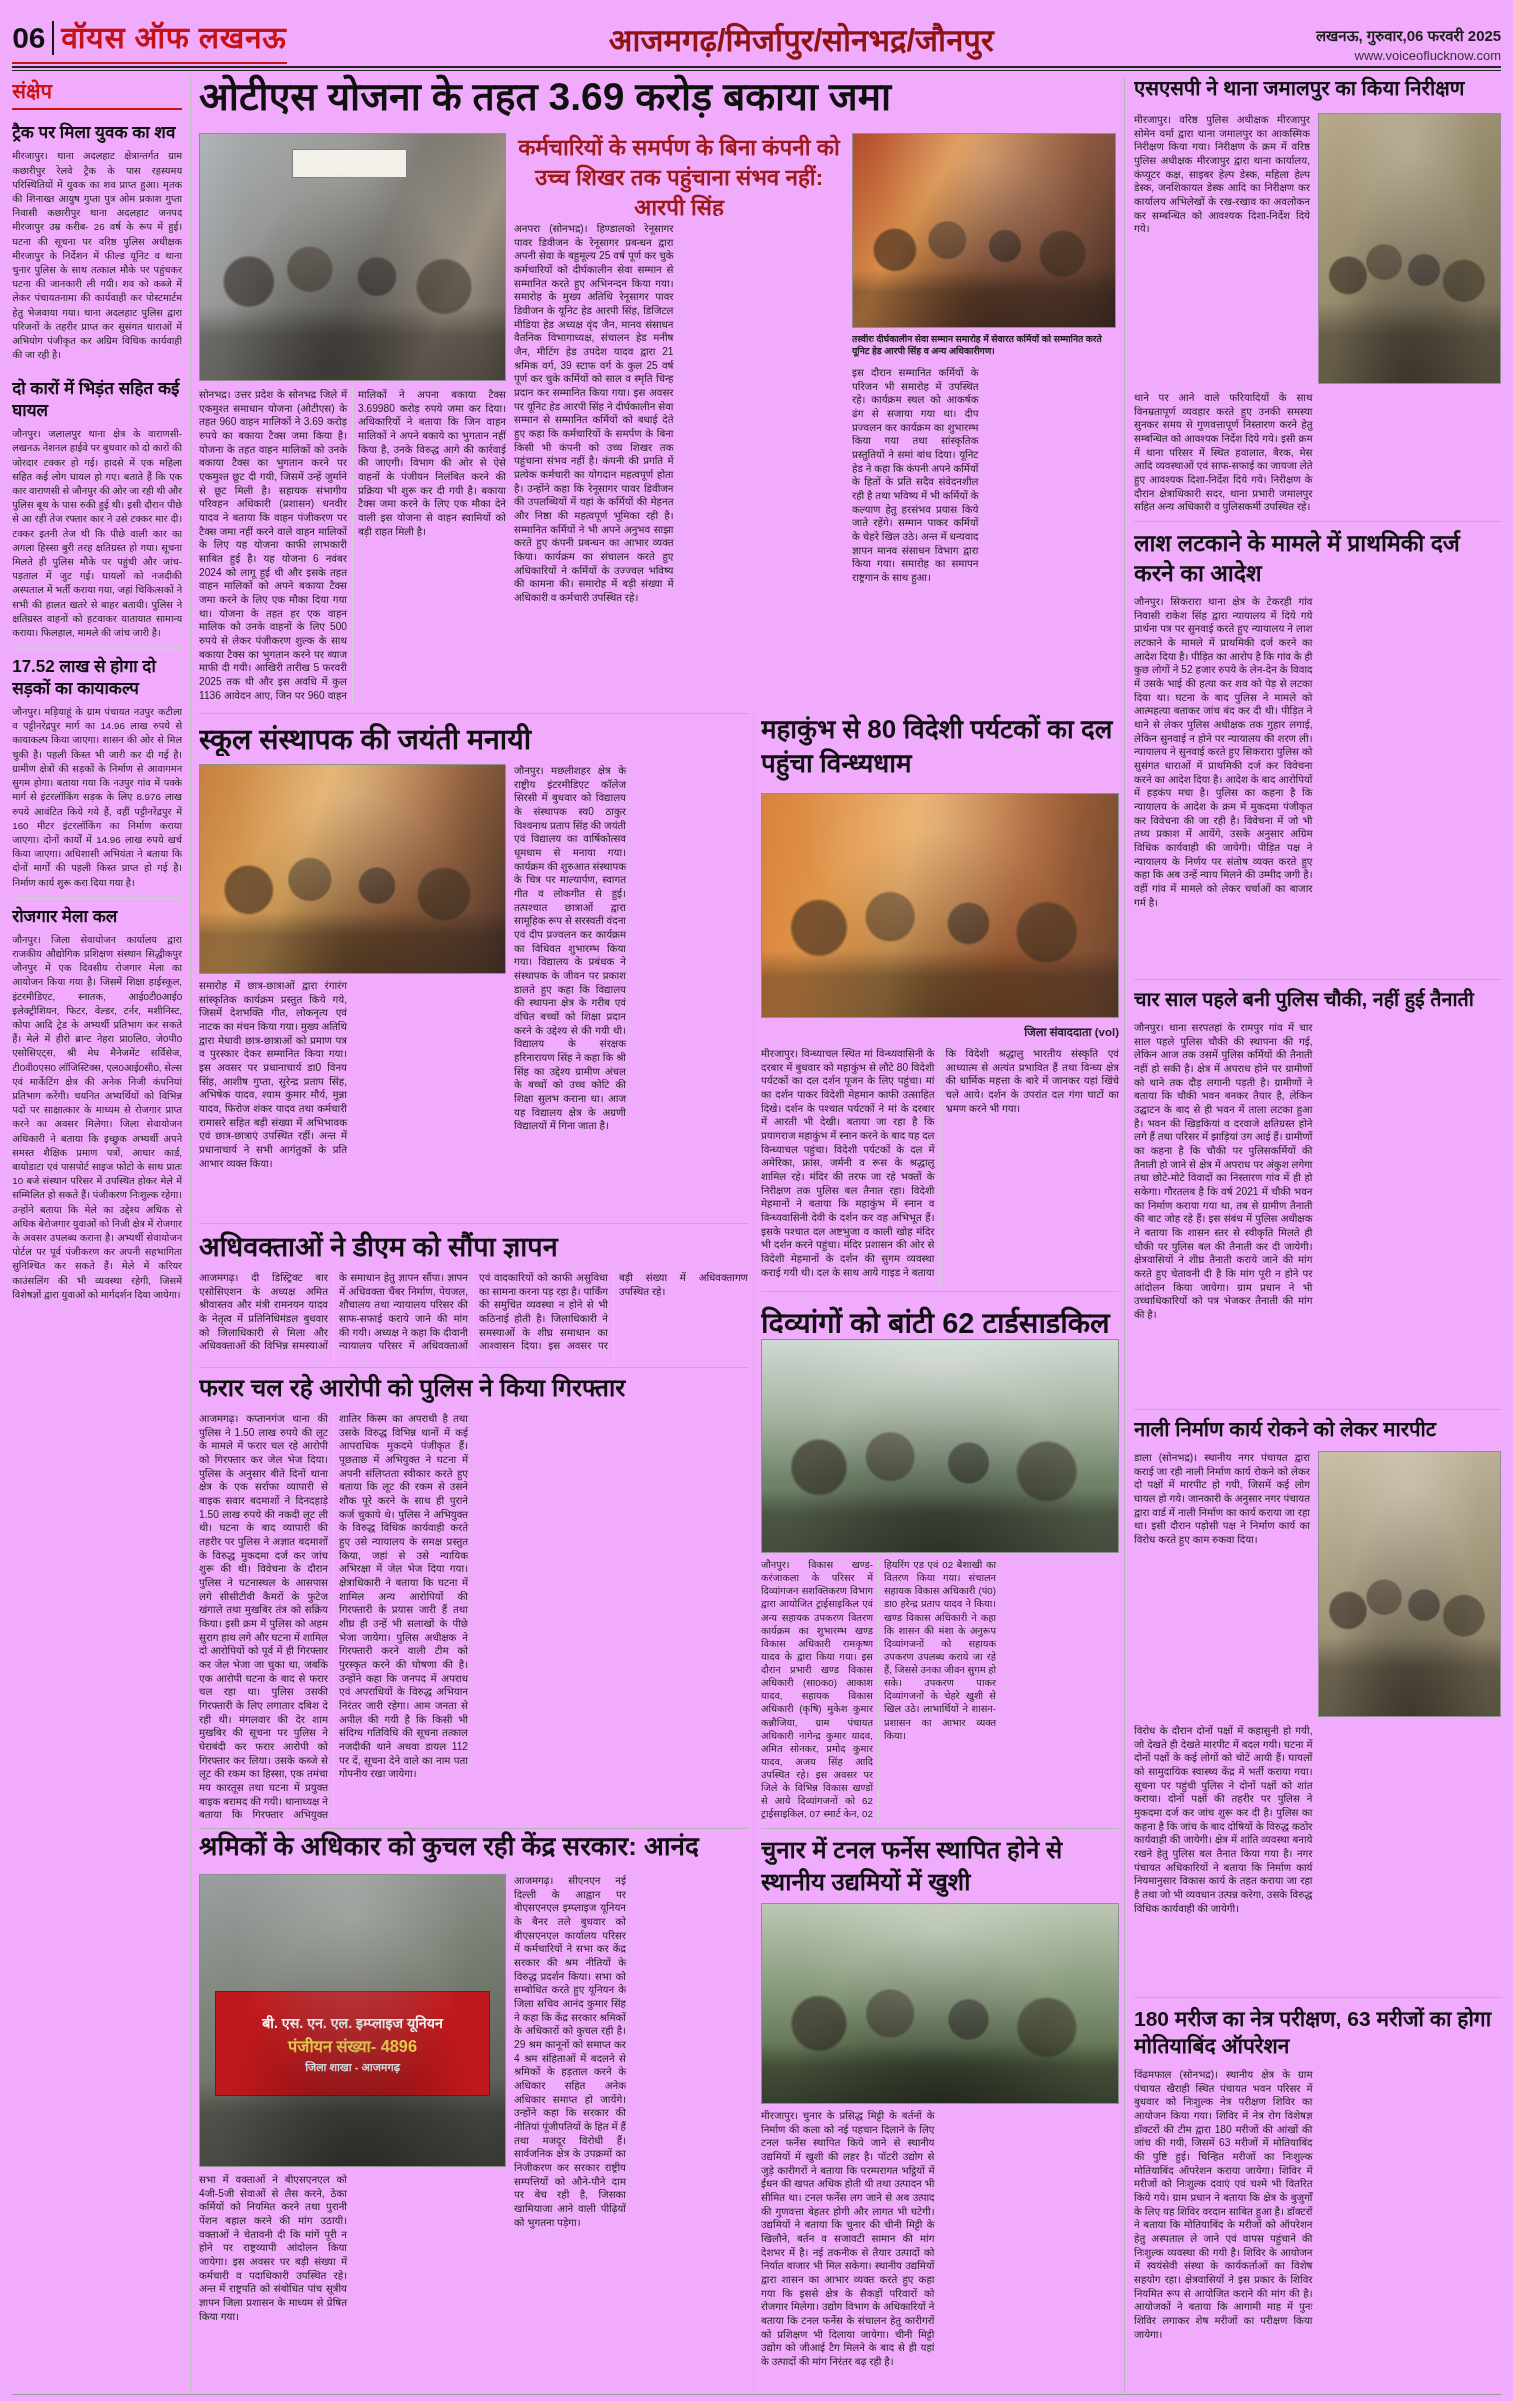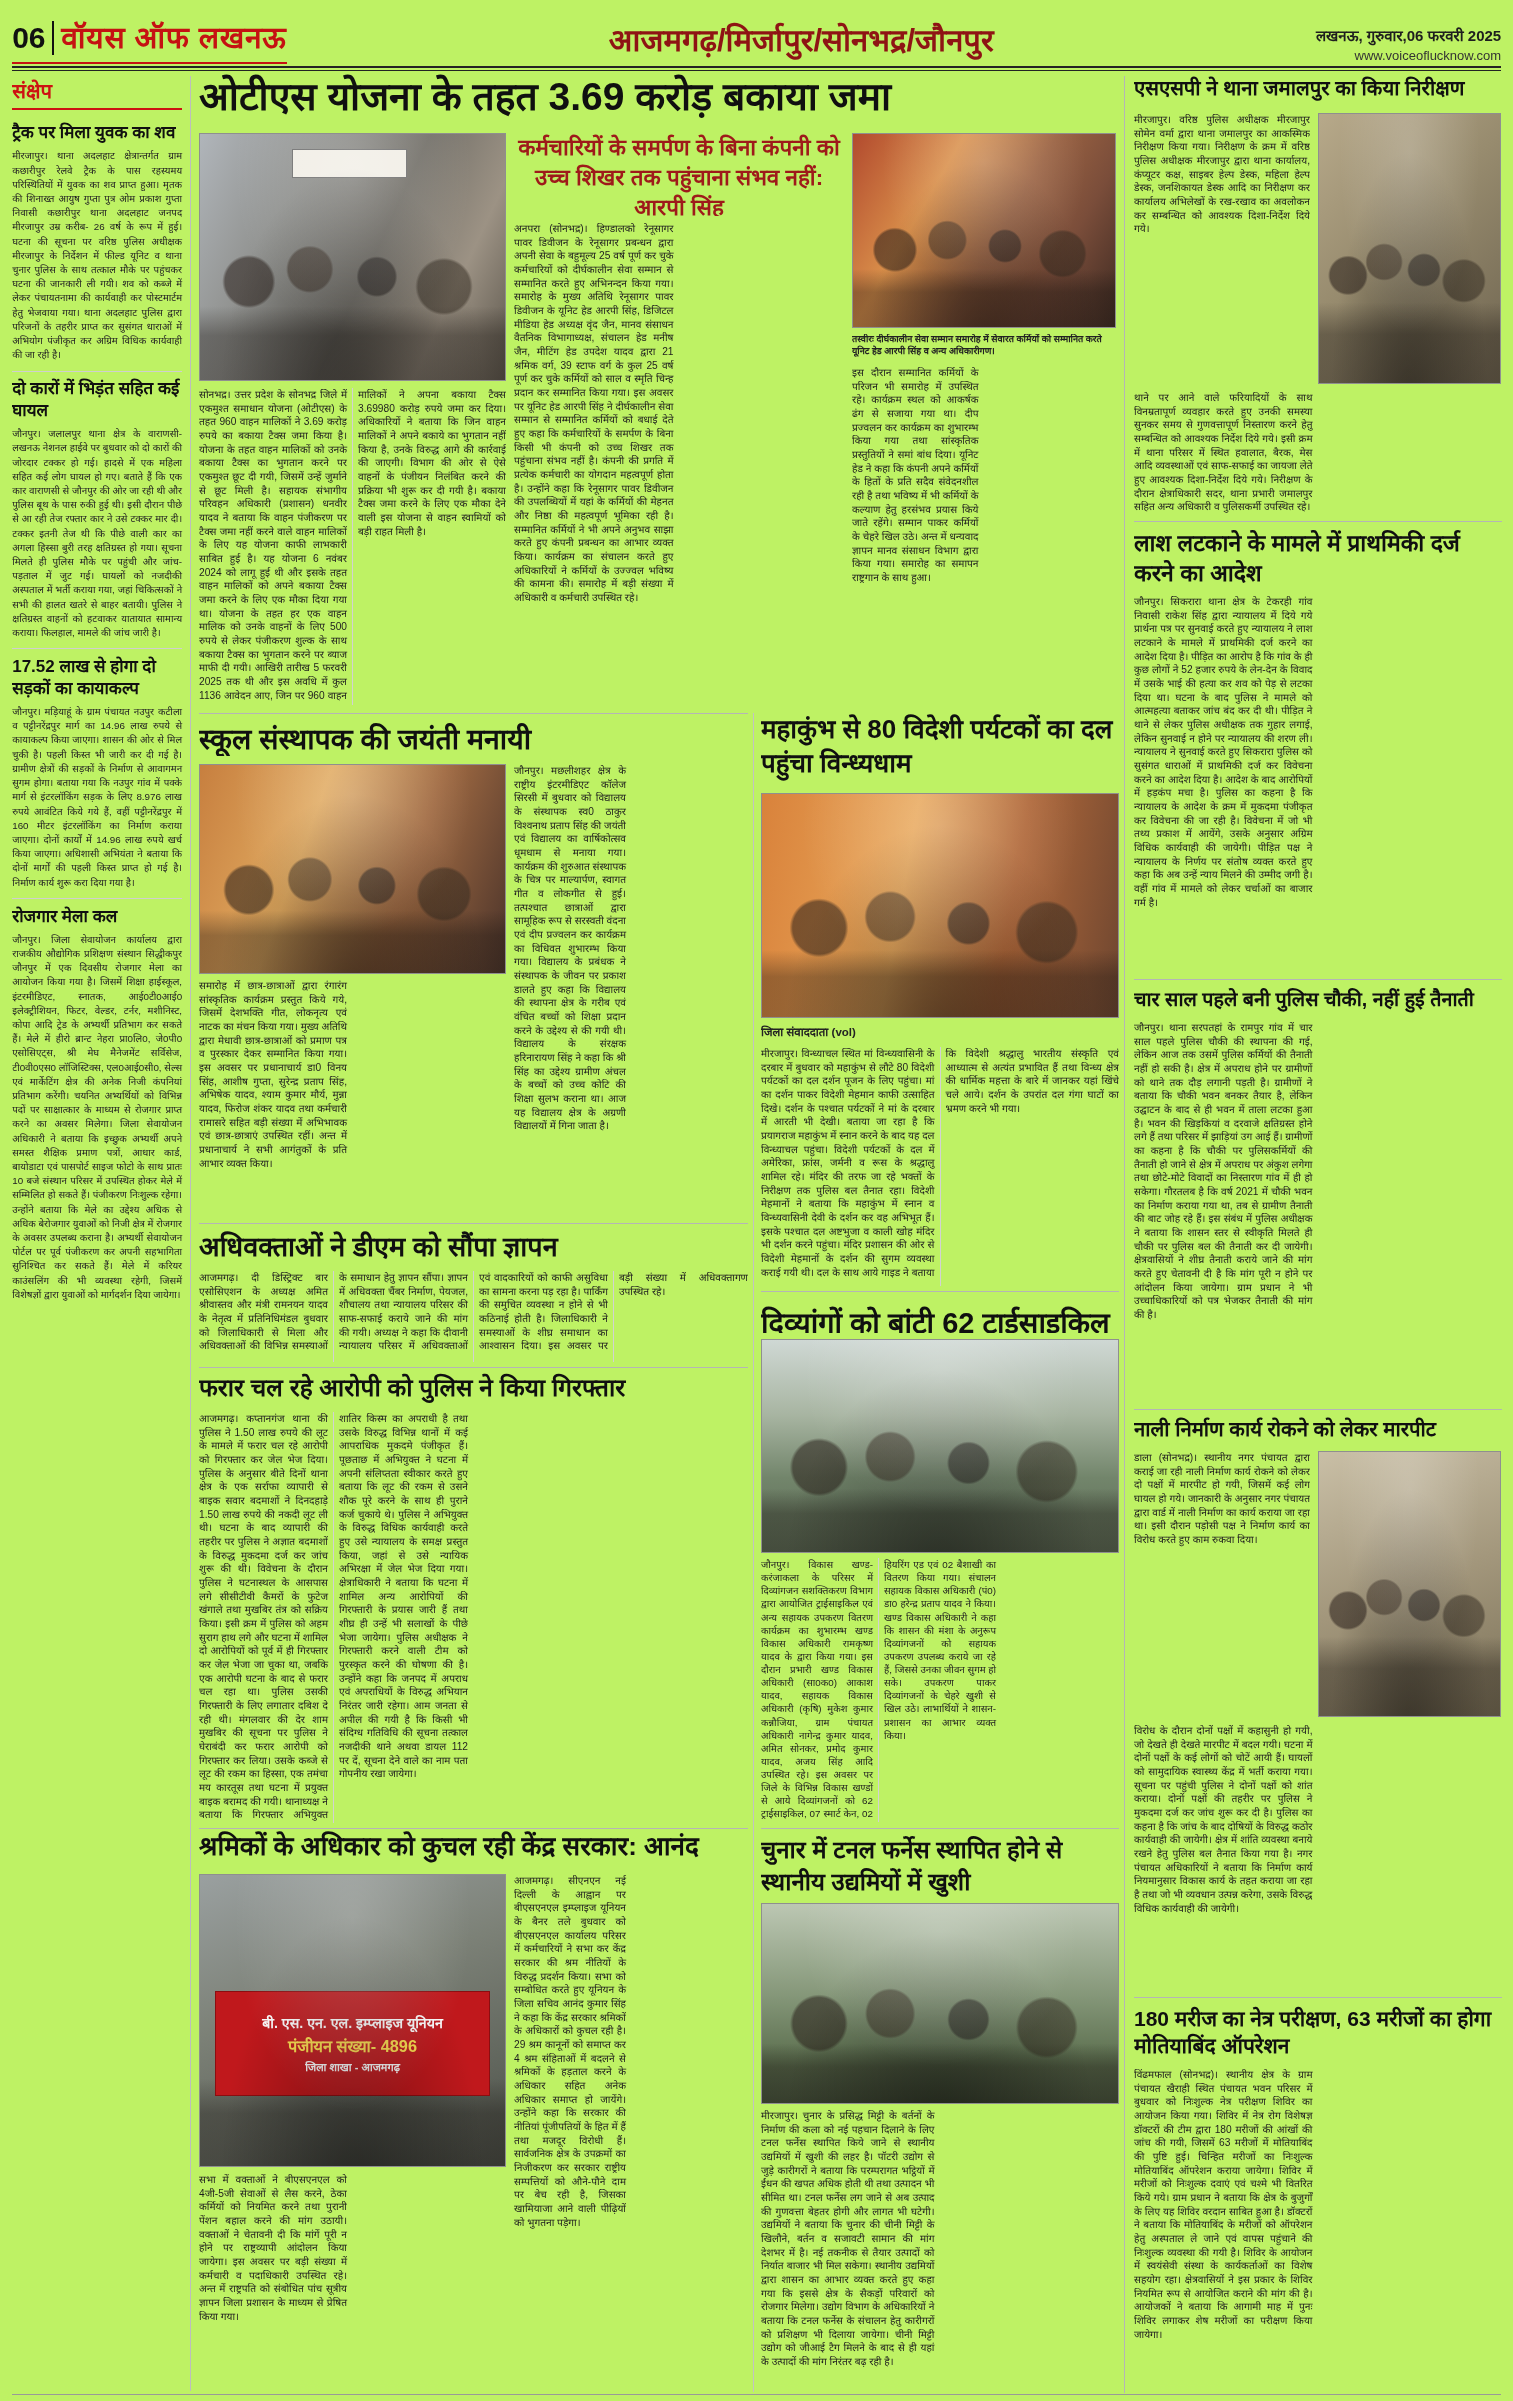--- a/index.html
+++ b/index.html
@@ -1,18 +1,18 @@
 <!DOCTYPE html>
 <html lang="hi" style="font-size:11px"><head>
 <meta charset="utf-8">
 <style>
   * { margin:0; padding:0; box-sizing:border-box; }
   html,body { background:#d9d9d6; }
   body { font-family:"Liberation Sans","DejaVu Sans",sans-serif; }
-  .page { position:relative; width:1514px; height:2401px; margin:0 auto; background:#bef264; color:#1b1b1b; overflow:hidden; }
+  .page { position:relative; width:1514px; height:2401px; margin:0 auto; background:#f0abfc; color:#1b1b1b; overflow:hidden; }
   .abs { position:absolute; overflow:hidden; }
 
   
   .masthead { left:12.2px; top:8.1px; width:1489px; height:56px; display:flex; justify-content:space-between; align-items:flex-end; }
   .mast-left { display:flex; align-items:baseline; gap:6.8px; border-bottom:2.7px solid #c51212; padding-bottom:5.4px; }
   .pagenum { font-size:30px; font-weight:800; color:#111; border-right:2px solid #111; padding-right:6.8px; }
   .paper-name { font-size:30px; font-weight:800; color:#c51212; letter-spacing:0.7px; }
   .mast-center { font-size:31px; font-weight:800; color:#8e1414; padding-bottom:4.1px; }
   .mast-right { text-align:right; padding-bottom:1.4px; }
   .date-line { font-size:15px; font-weight:bold; color:#1e1e1e; }
@@ -83,21 +83,21 @@
   .h-farar  { left:199px; top:1367px; width:549px; height:39px; font-size:24.4px; padding-top:5.4px; }
   .b-farar  { left:199px; top:1412px; width:549px; height:411px; }
   .h-shramik{ left:199px; top:1828px; width:549px; height:41px; font-size:26px; padding-top:2px; }
   .p-shramik{ left:199px; top:1874px; width:307px; height:293px; }
   .b-shramik1{ left:514px; top:1874px; width:235px; height:518px; }
   .b-shramik2{ left:199px; top:2173px; width:307px; height:220px; }
 
   .vrule-mid { left:753px; top:713px; height:1679px; }
   .h-maha   { left:761px; top:713px; width:358px; height:75px; font-size:26px; line-height:1.3; }
   .p-maha   { left:761px; top:793px; width:358px; height:225px; }
-  .by-maha  { left:761px; top:1024px; width:358px; height:19px; }
+  .by-maha  { left:761px; top:1024px; width:358px; height:19px;text-align:right; }
   .b-maha   { left:761px; top:1047px; width:358px; height:239px; }
   .h-tri    { left:761px; top:1291px; width:358px; height:42px; font-size:29px; padding-top:14px; }
   .p-tri    { left:761px; top:1339px; width:358px; height:214px; }
   .b-tri    { left:761px; top:1558px; width:358px; height:264px; }
   .h-chunar { left:761px; top:1828px; width:358px; height:69px; font-size:24px; line-height:1.3; padding-top:5.4px; }
   .p-chunar { left:761px; top:1903px; width:358px; height:201px; }
   .b-chunar { left:761px; top:2109px; width:358px; height:283px; }
 
   .vrule-right { left:1124px; top:76px; height:2317px; border-left:0.7px solid #b5b5b5; }
   .h-ssp    { left:1134px; top:76px; width:368px; height:31px; font-size:20.3px; }

